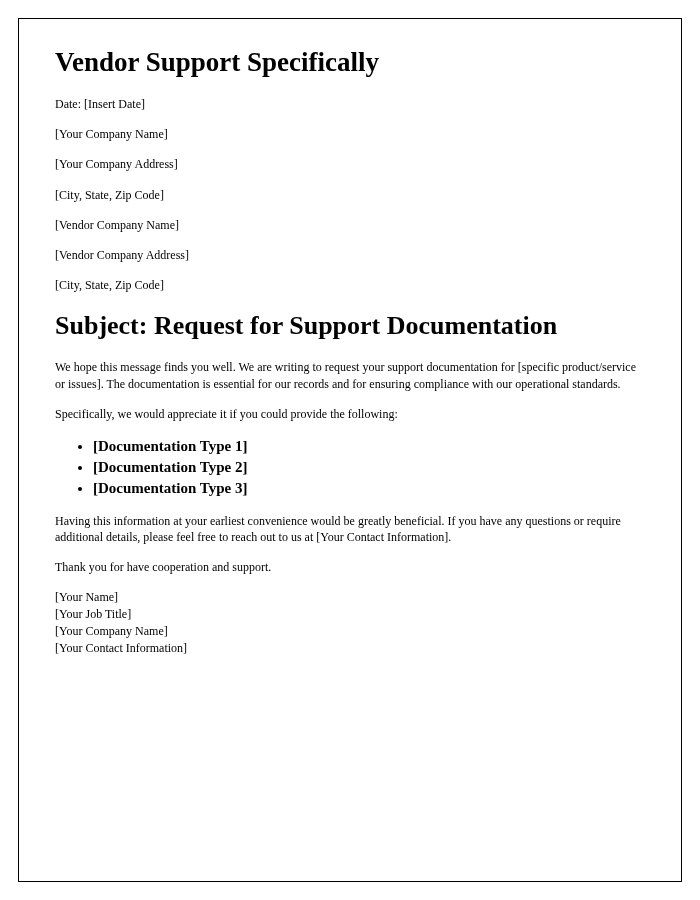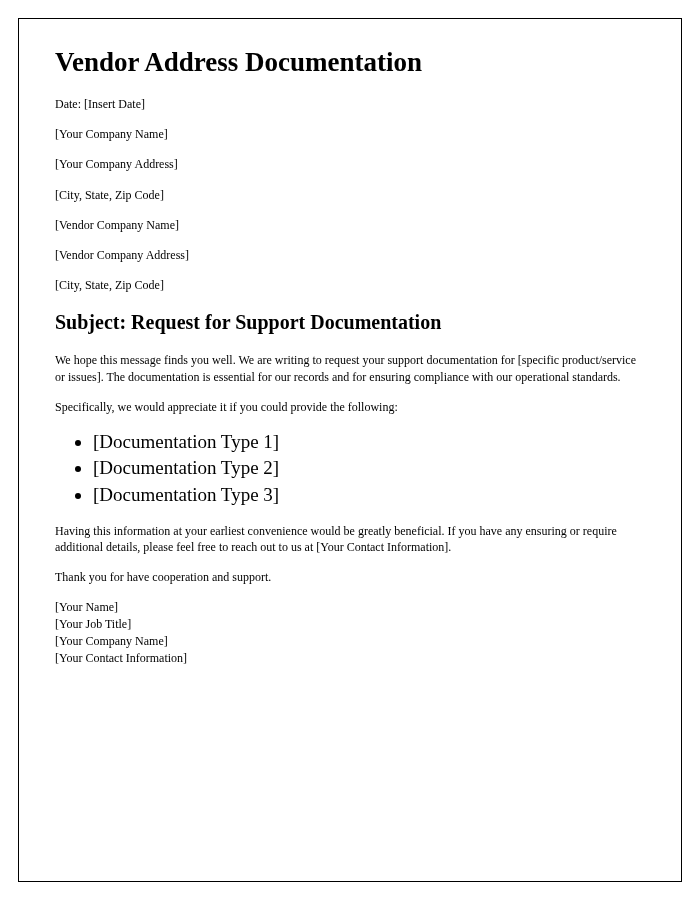--- a/index.html
+++ b/index.html
@@ -20,52 +20,53 @@
       height: 100%;
       padding: 28px 36px;
       overflow: hidden;
     }
     h1 {
       font-size: 27px;
       font-weight: bold;
       margin-bottom: 18px;
     }
     h2 {
-      font-size: 20px;
+      font-size: 26px;
       font-weight: bold;
       margin-top: 18px;
       margin-bottom: 18px;
     }
     p {
       font-size: 12px;
       line-height: 1.35;
       margin-bottom: 14px;
     }
     .tight p {
       margin-bottom: 14px;
     }
     ul {
       margin-left: 38px;
       margin-bottom: 14px;
     }
     li {
-      font-size: 19px;
+      font-size: 15px;
       line-height: 1.4;
+      font-weight: bold;
     }
     .signature-block p {
       margin-bottom: 0;
       line-height: 1.4;
     }
   </style>
 </head>
 <body>
 
 <div class="page">
 
-  <h1>Vendor Address Documentation</h1>
+  <h1>Vendor Support Specifically</h1>
 
   <div class="tight">
     <p>Date: [Insert Date]</p>
     <p>[Your Company Name]</p>
     <p>[Your Company Address]</p>
     <p>[City, State, Zip Code]</p>
     <p>[Vendor Company Name]</p>
     <p>[Vendor Company Address]</p>
     <p>[City, State, Zip Code]</p>
   </div>
@@ -76,21 +77,21 @@
   <p>We hope this message finds you well. We are writing to request your support documentation for [specific product/service or issues]. The documentation is essential for our records and for ensuring compliance with our operational standards.</p>
 
   <p>Specifically, we would appreciate it if you could provide the following:</p>
 
   <ul>
     <li>[Documentation Type 1]</li>
     <li>[Documentation Type 2]</li>
     <li>[Documentation Type 3]</li>
   </ul>
 
-  <p>Having this information at your earliest convenience would be greatly beneficial. If you have any ensuring or require additional details, please feel free to reach out to us at [Your Contact Information].</p>
+  <p>Having this information at your earliest convenience would be greatly beneficial. If you have any questions or require additional details, please feel free to reach out to us at [Your Contact Information].</p>
 
   <p>Thank you for have cooperation and support.</p>
 
 
   <div class="signature-block">
     <p>[Your Name]</p>
     <p>[Your Job Title]</p>
     <p>[Your Company Name]</p>
     <p>[Your Contact Information]</p>
   </div>

